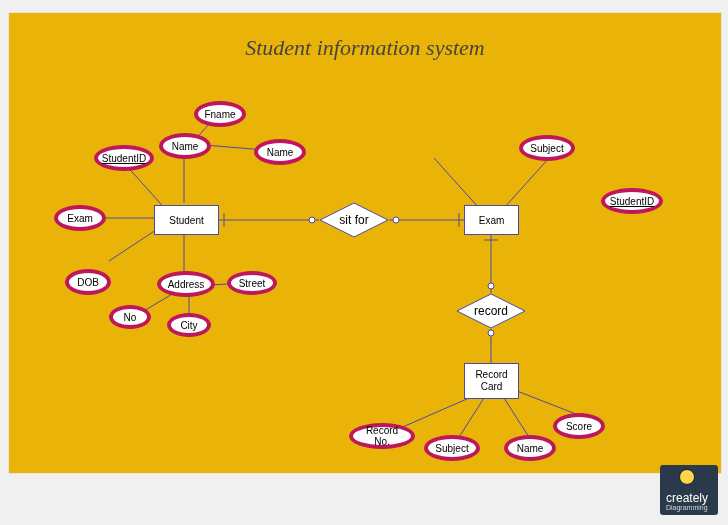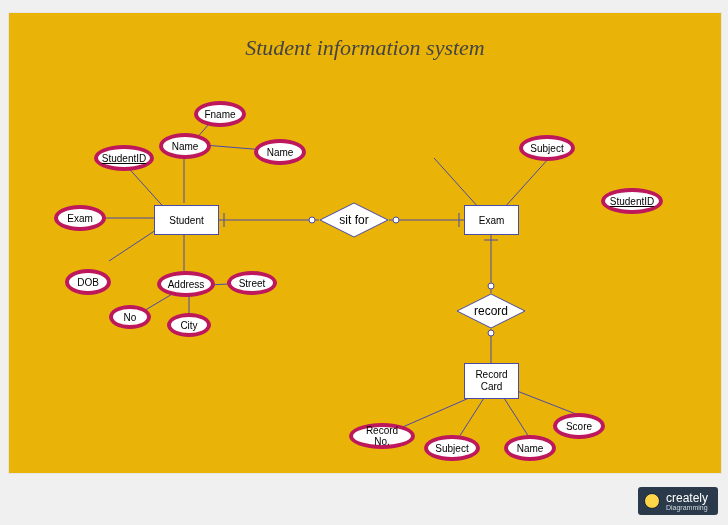--- a/index.html
+++ b/index.html
@@ -87,20 +87,21 @@
     right: 10px;
     bottom: 10px;
     background: #2a3a4b;
     color: #fff;
     font-size: 12px;
     padding: 4px 10px 4px 6px;
     border-radius: 3px;
     display: flex;
     align-items: center;
     gap: 6px;
+    flex-direction: column;
   }
   .watermark .bulb {
     width: 14px; height: 14px;
     border-radius: 50%;
     background: radial-gradient(circle at 50% 40%, #ffd54a 60%, #e6a800 100%);
     border: 1px solid #1a2a3b;
   }
   .watermark .sub {
     font-size: 7px;
     color: #cfd8e0;

